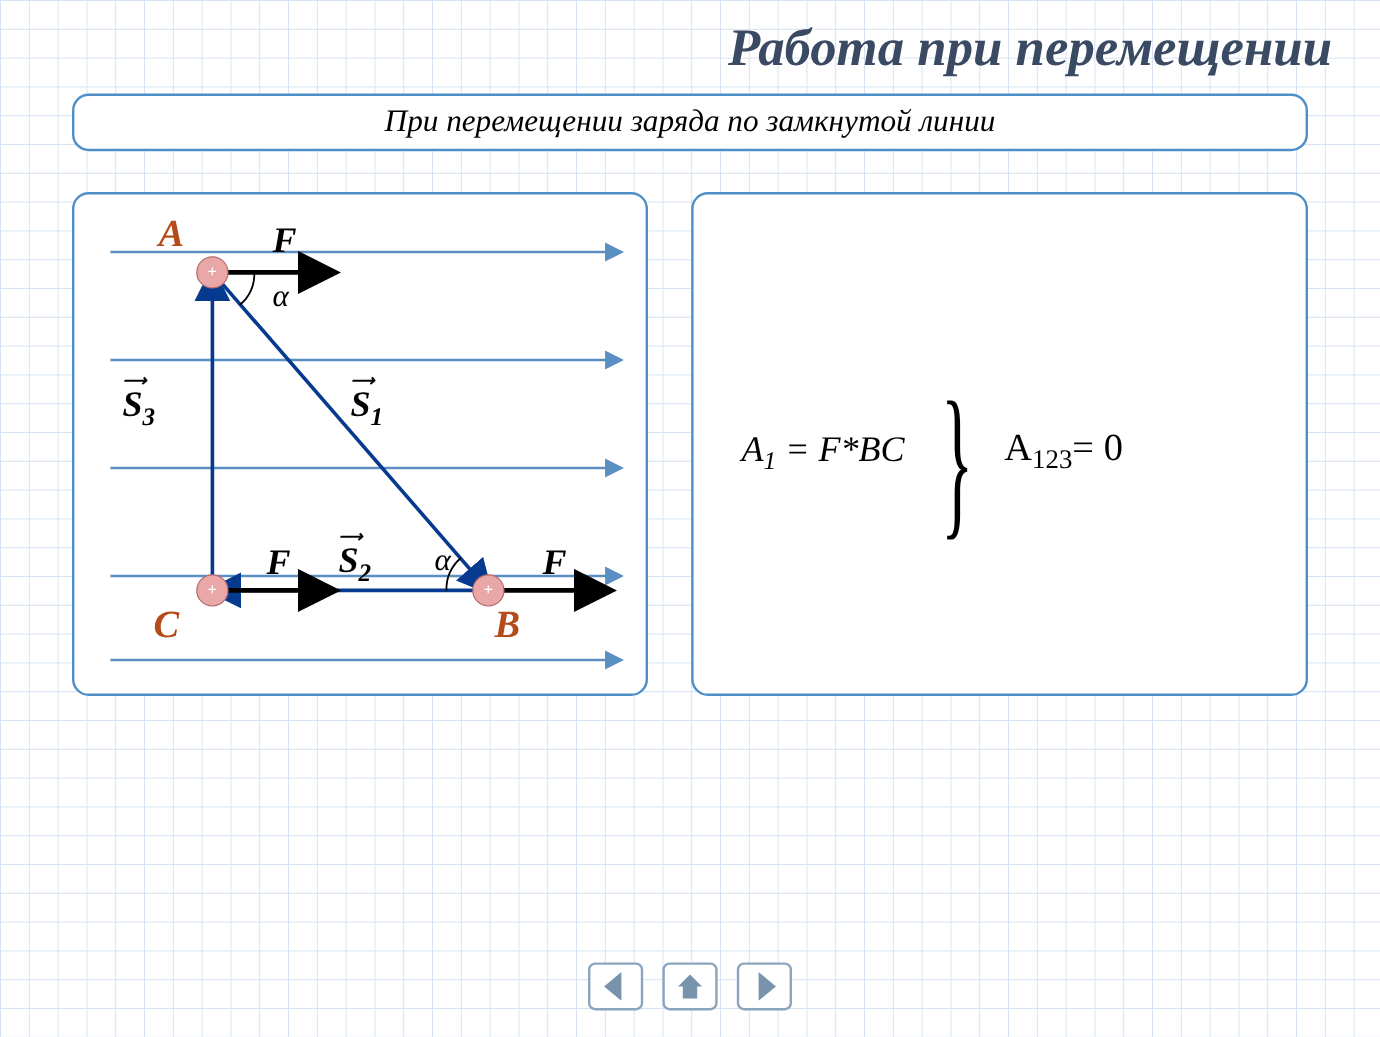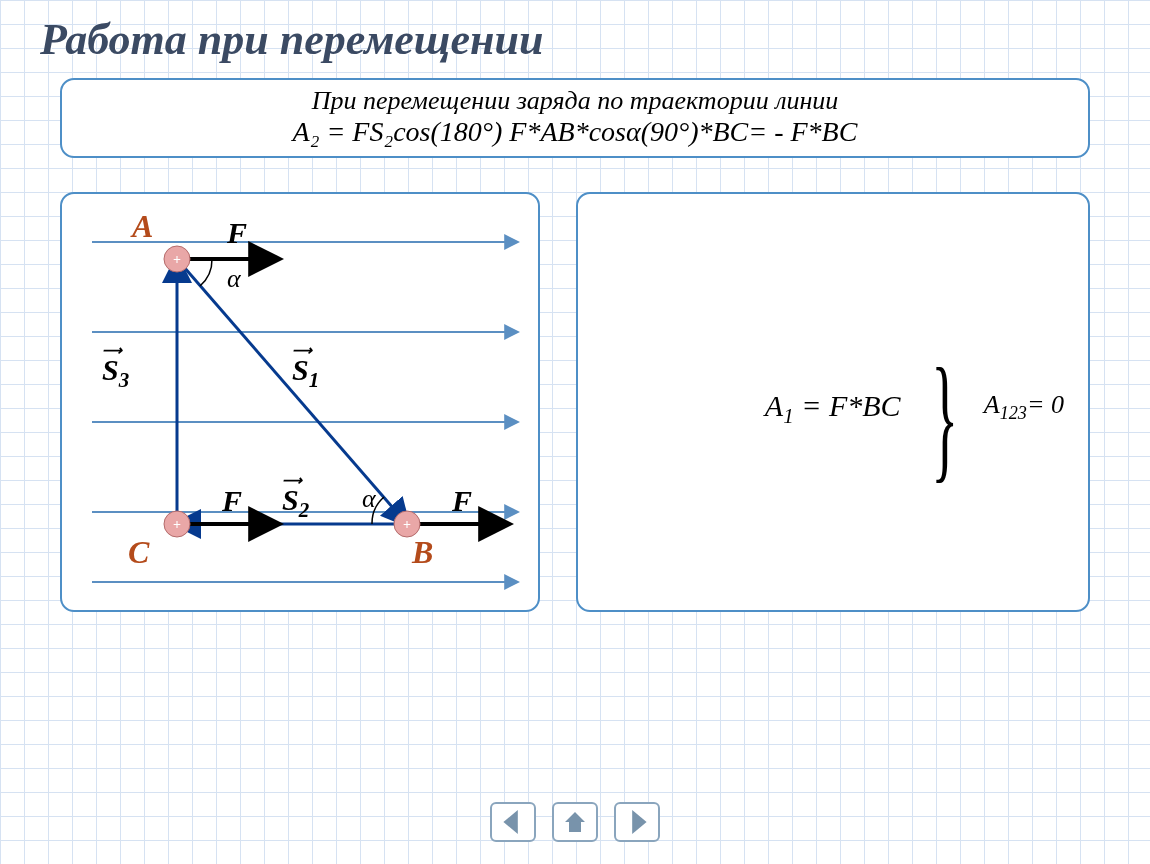--- a/index.html
+++ b/index.html
@@ -12,21 +12,21 @@
       linear-gradient(90deg,#d6e2f2 1px,transparent 1px);
     background-size:24px 24px;
     position:relative;
     color:#000;
   }
   .slide{
     position:absolute;inset:0;
     padding:10px 40px 0 40px;
   }
   .title{
-    text-align:left;
+    text-align:right;
     font-style:italic;
     font-size:44px;
     font-weight:bold;
     color:#3b4a63;
     text-shadow:1px 1px 0 #fff;
     line-height:1.1;
     margin:6px 0 14px 0;
   }
   .panel{
     border:2px solid #4e8fc7;
@@ -43,24 +43,24 @@
     font-style:italic;
   }
   .topbox .line1{display:block;}
   .topbox .formula{
     font-style:italic;
     font-size:28px;
     font-weight:500;
   }
   .row{display:flex;gap:36px;margin:34px 20px 0 20px;}
   .left{width:480px;height:420px;padding:8px;}
-  .right{flex:1;height:420px;padding:30px 24px 20px 40px;display:flex;align-items:center;gap:30px;justify-content:flex-end;}
+  .right{flex:1;height:420px;padding:30px 24px 20px 40px;display:flex;align-items:center;gap:30px;}
   .eqcol{font-size:30px;font-style:italic;line-height:1.9;}
   .sub{font-size:.7em;vertical-align:sub;}
-  .resultcol{font-size:26px;font-style:italic;}
+  .resultcol{font-size:32px;}
   .brace{
     font-size:140px;line-height:0;display:inline-block;
     transform:scaleX(.4);margin:0 -24px 0 -20px;
     position:relative;top:10px;
   }
   
   .nav{position:absolute;bottom:22px;left:0;right:0;text-align:center;}
   .navbtn{
     display:inline-flex;align-items:center;justify-content:center;
     width:46px;height:40px;margin:0 6px;
@@ -80,22 +80,21 @@
 </style>
 </head>
 <body>
 
 <div class="slide">
   <div class="title">
     <span>Работа при перемещении</span><br>
   </div>
 
   <div class="panel topbox">
-    <span class="line1">При перемещении заряда по траектории линии</span>
-    <span class="formula">A₂ = FS₂cos(180°) F*AB*cosα(90°)*BC= - F*BC</span>
+    <span class="line1">При перемещении заряда по замкнутой линии</span>
   </div>
 
   <div class="row">
 
     <div class="panel left">
       <svg class="diagram" width="480" height="420">
         <defs>
           <marker id="ahBlue" viewBox="0 0 10 10" refX="8" refY="5" markerWidth="8" markerHeight="8" orient="auto">
             <path d="M0,0 L10,5 L0,10 z" fill="#5b8fc2"></path>
           </marker>

